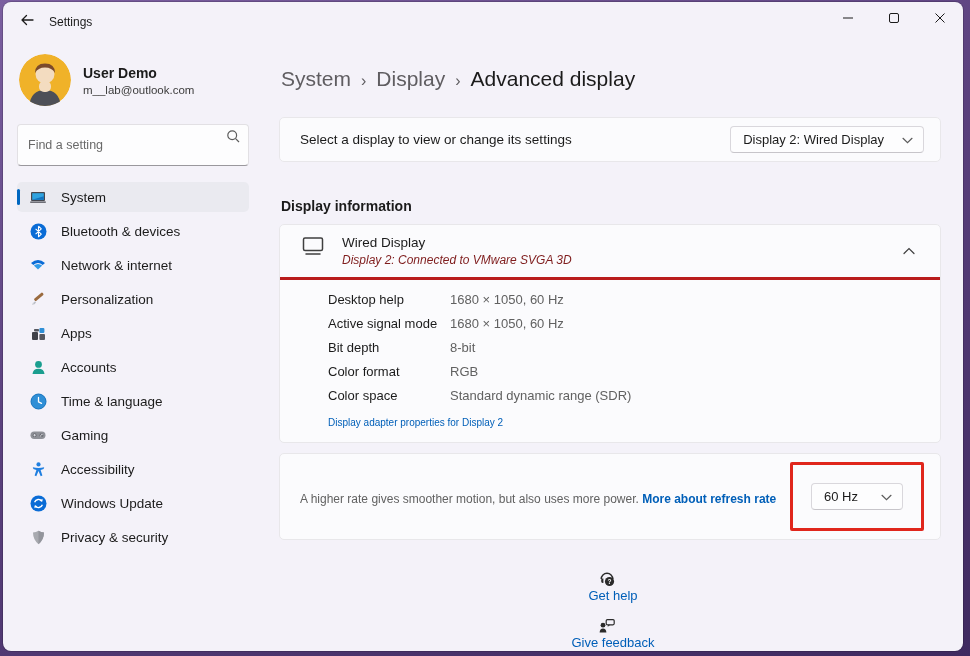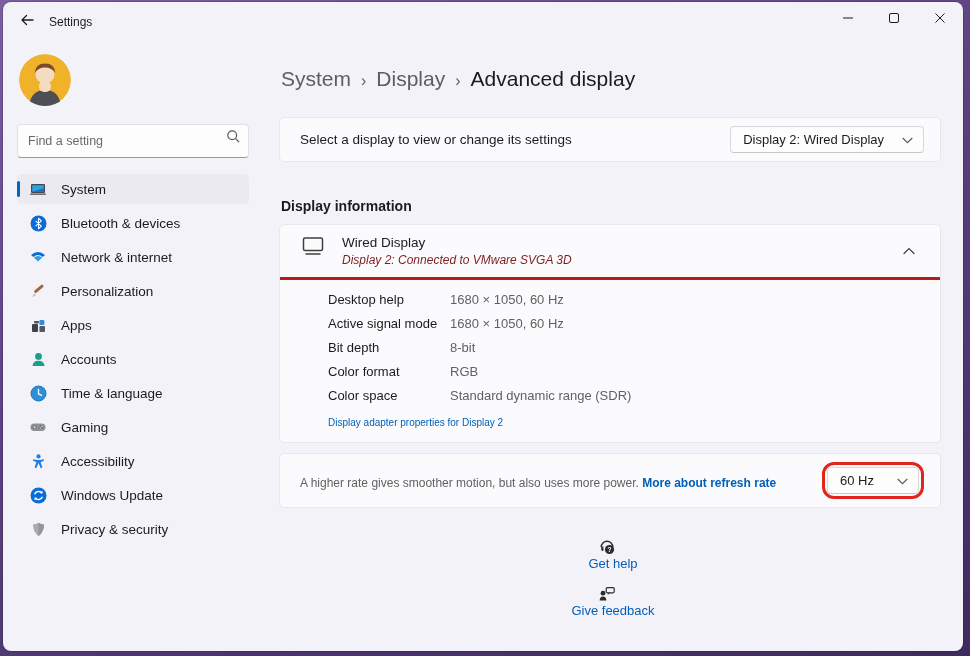--- a/index.html
+++ b/index.html
@@ -24,21 +24,21 @@
   .sidebar { width:260px; flex:0 0 260px; padding:6px 14px 0 14px; }
   .content { flex:1; padding:0 22px 0 16px; overflow:hidden; }
 
   
   .user-block { display:flex; align-items:center; margin:6px 0 18px 2px; }
   .avatar { width:52px; height:52px; border-radius:50%; overflow:hidden; flex:0 0 52px; }
   .user-meta { margin-left:12px; }
   .user-name { font-size:14px; font-weight:bold; color:#1b1b1b; }
   .user-email { font-size:11.5px; color:#3c3c3c; margin-top:3px; }
 
-  .searchbox { position:relative; height:34px; margin-bottom:16px; }
+  .searchbox { position:relative; height:42px; margin-bottom:16px; }
   .searchbox input {
     width:100%; height:100%; border:1px solid #e2e0e4; border-bottom:1px solid #9a989d;
     border-radius:4px; background:#fdfdfe; padding:0 28px 0 10px; font-size:12.5px;
     font-family:"Liberation Sans", sans-serif; color:#1b1b1b; outline:none;
   }
   .searchbox input::placeholder { color:#696969; }
   .search-icon { position:absolute; right:8px; top:5px; }
 
   .nav { list-style:none; }
   .nav-item {
@@ -85,21 +85,21 @@
   .detail-row { display:flex; margin-bottom:9px; }
   .detail-label { width:122px; flex:0 0 122px; font-size:13px; color:#1b1b1b; }
   .detail-value { font-size:13px; color:#616161; }
   .adapter-link { font-size:10px; color:#005fb8; margin-top:3px; display:inline-block; cursor:pointer; }
 
   .refresh-card { margin-top:10px; }
   .refresh-left { padding-right:10px; }
   .refresh-title { font-size:13.5px; color:#1b1b1b; }
   .refresh-desc { font-size:12px; color:#616161; margin-top:4px; }
   .refresh-desc .inline-link { color:#005fb8; font-weight:bold; cursor:pointer; }
-  .red-annotation { border:3px solid #e0261c; border-radius:12px; padding:2px; }
+  .red-annotation { border:3px solid #e0261c; border-radius:2px; padding:18px; }
   .red-annotation .dropdown { min-width:92px; justify-content:space-between; }
 
   .footer-links { margin:30px 0 0 6px; }
   .footer-link { display:flex; align-items:center; margin-bottom:14px; cursor:pointer;flex-direction:column; }
   .footer-link-icon { width:18px; height:18px; margin-right:12px; display:flex; align-items:center; justify-content:center; }
   .footer-link-label { font-size:13px; color:#005fb8; }
 </style>
 </head>
 <body>
 
@@ -139,20 +139,24 @@
       <div class="user-block">
         <div class="avatar">
           <svg width="52" height="52" viewBox="0 0 52 52">
             <circle cx="26" cy="26" r="26" fill="#f0b229"></circle>
             <path d="M10 52 Q12 36 26 36 Q40 36 42 52 Z" fill="#4d4f57"></path>
             <rect x="20" y="27" width="12" height="11" rx="5" fill="#f3dcc0"></rect>
             <circle cx="26" cy="20" r="9.5" fill="#f3dcc0"></circle>
             <path d="M16 19 Q16 9.5 26 9.5 Q36 9.5 36 19 Q33 13.5 26 13.5 Q19 13.5 16 19 Z" fill="#7b4a2c"></path>
           </svg>
         </div>
+        <div class="user-meta">
+          <div class="user-name">User Demo</div>
+          <div class="user-email">m__lab@outlook.com</div>
+        </div>
       </div>
 
       <div class="searchbox">
         <input type="text" placeholder="Find a setting" style="">
         <span class="search-icon">
           <svg width="15" height="15" viewBox="0 0 15 15">
               <circle cx="6.2" cy="6.2" r="4.4" stroke="#5c5c5c" stroke-width="1.2" fill="none"></circle>
               <line x1="9.6" y1="9.6" x2="13" y2="13" stroke="#5c5c5c" stroke-width="1.2"></line>
             </svg>
         </span>

